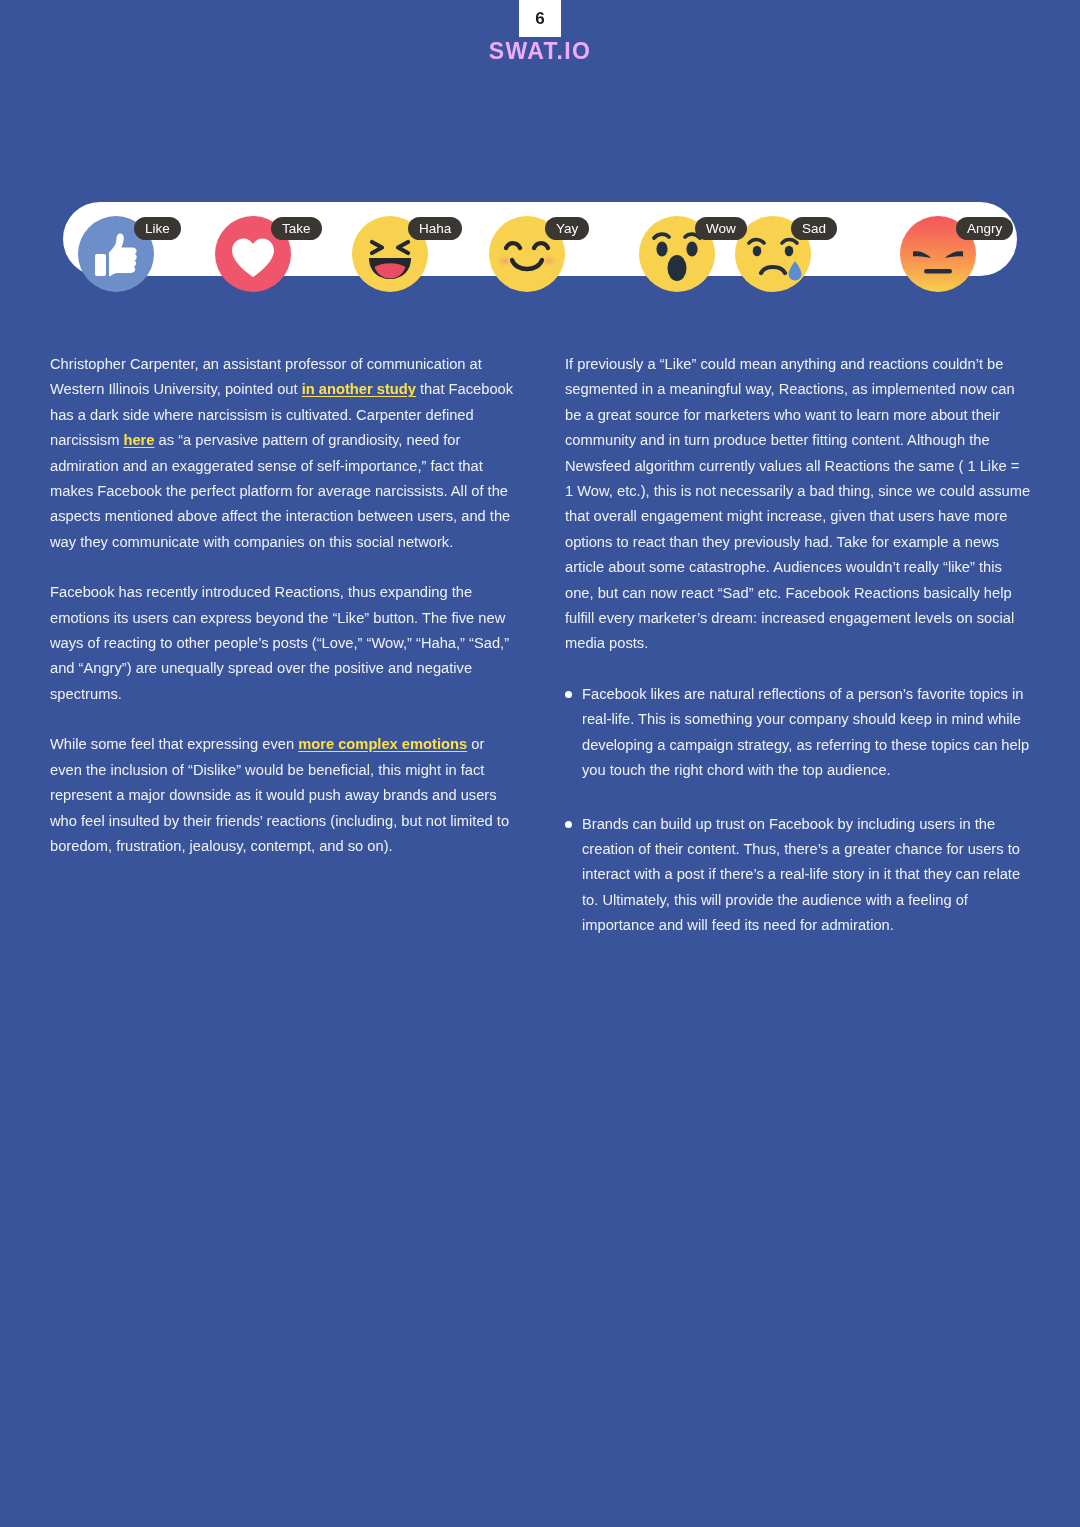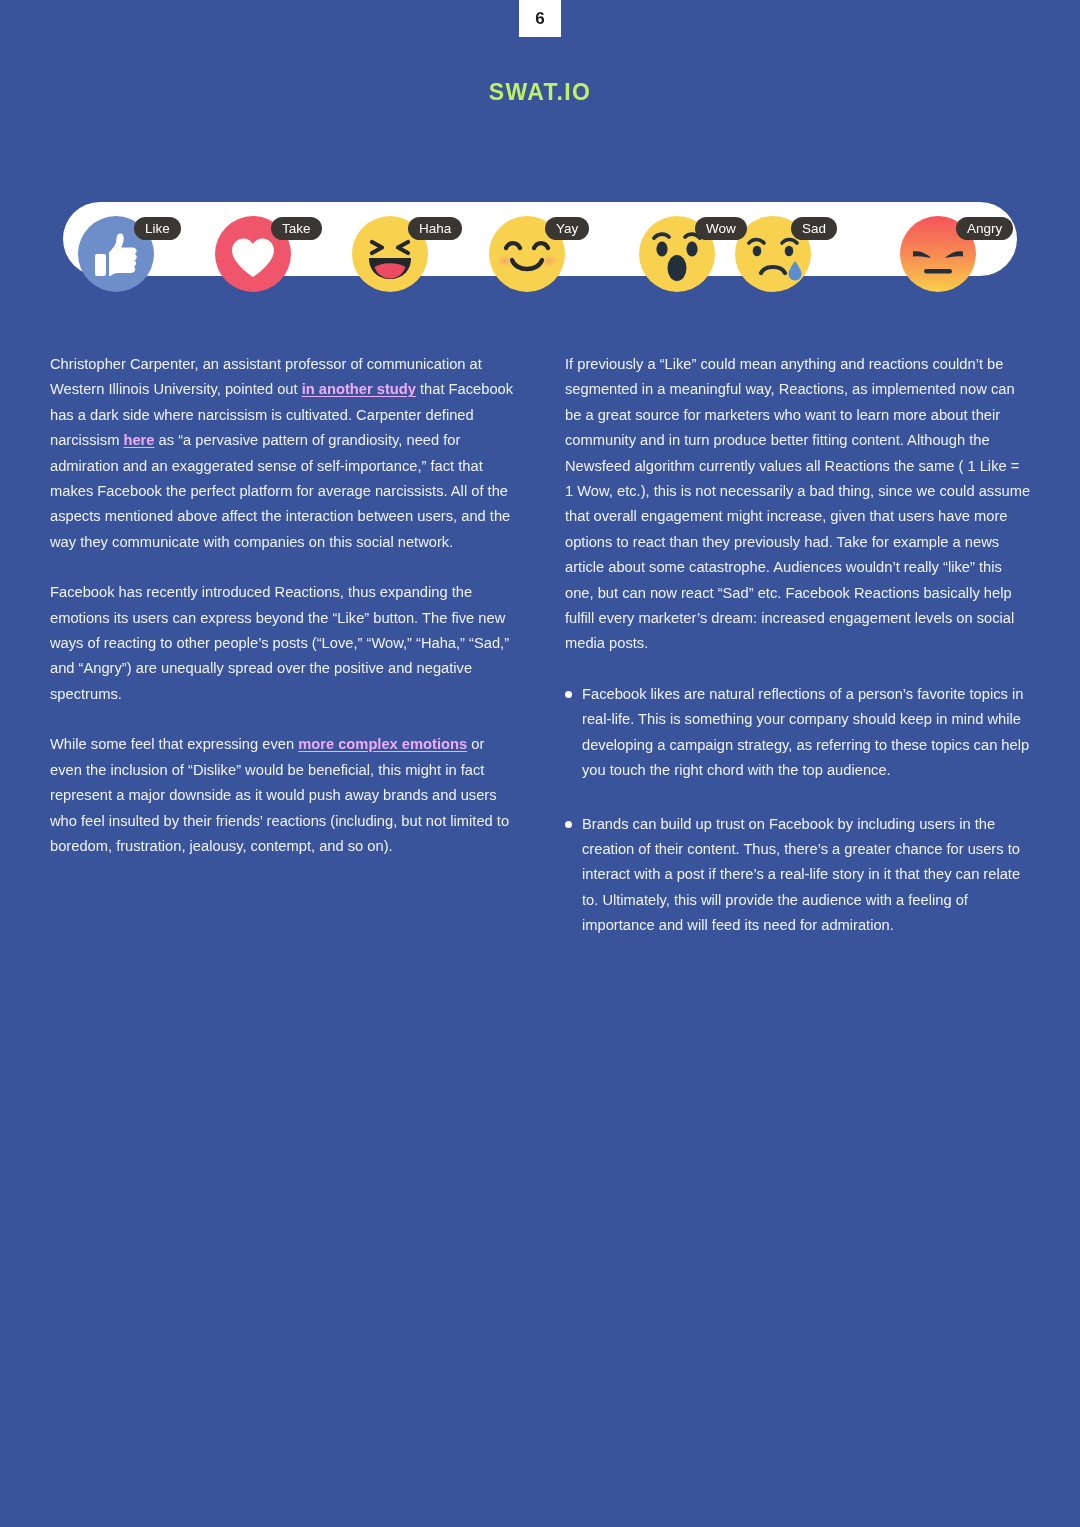--- a/index.html
+++ b/index.html
@@ -17,26 +17,25 @@
     position:absolute;left:519px;top:0;width:42px;height:37px;
     background:#ffffff;
     display:flex;align-items:center;justify-content:center;
   }
   .page-number-tab span{
     font-size:17px;font-weight:bold;color:#1b1b1b;line-height:1;
   }
   .brand-logo{
     position:absolute;left:0;top:40px;width:1080px;
     text-align:center;
-    color:#bef264;
+    color:#f0abfc;
     font-size:23px;
     font-weight:bold;
     letter-spacing:1.4px;
     line-height:1;
-    margin-top:41px;
   }
 
   
   .reactions-bar{
     position:absolute;left:63px;top:202px;
     width:954px;height:74px;
     background:#ffffff;
     border-radius:52px;
     box-sizing:border-box;
   }
@@ -72,21 +71,21 @@
     line-height:25.4px;
     color:#eef1f7;
   }
   .col-left{left:50px;top:352px;width:468px;}
   .col-right{left:565px;top:352px;width:466px;}
 
   .column p{margin:0 0 25px 0;}
   .column p:last-child{margin-bottom:0;}
 
   a.inline-link{
-    color:#f0abfc;
+    color:#fde047;
     font-weight:bold;
     text-decoration:underline;
     text-underline-offset:2px;
   }
 
   .section-heading{
     font-family:"Liberation Serif","DejaVu Serif",serif;
     font-size:25px;
     font-weight:bold;
     color:#ffffff;

